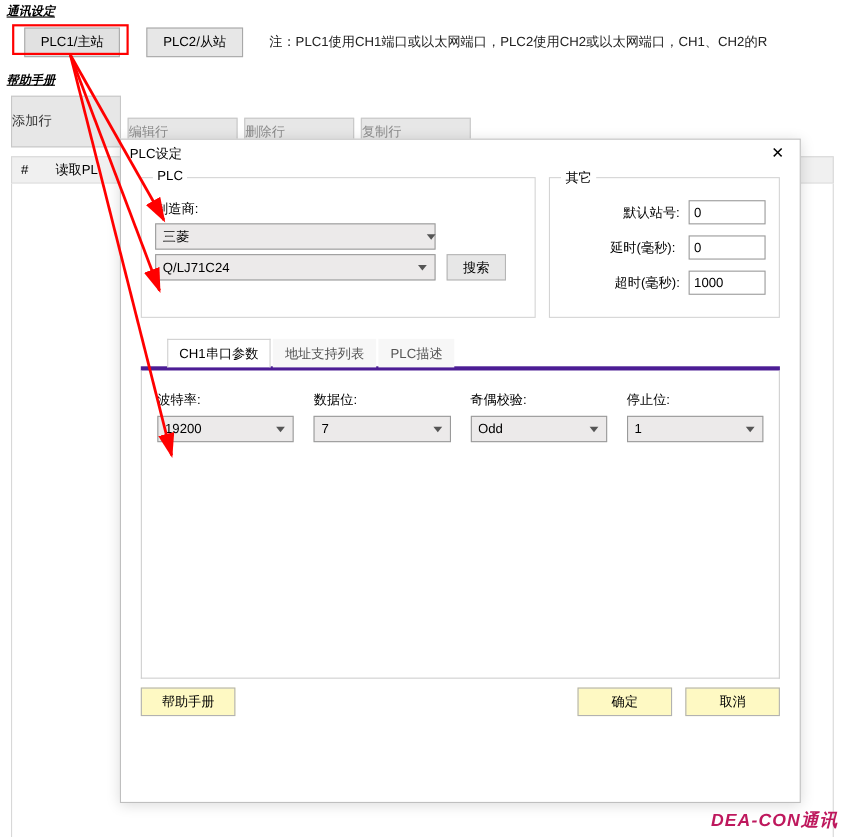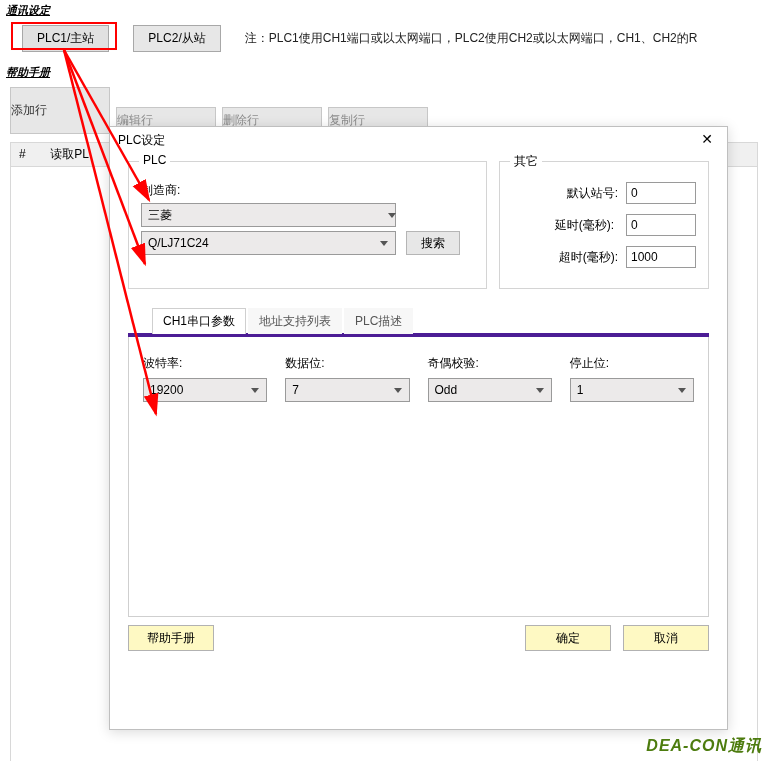--- a/index.html
+++ b/index.html
@@ -54,21 +54,21 @@
 .tabs2-panel { border: 1px solid #cfcfcf; border-top: none; padding: 18px 14px; height: 280px; background: #fff; }
 
 .serial-grid { display: flex; gap: 18px; }
 .serial-col { flex: 1; }
 .serial-col label { display: block; margin-bottom: 6px; }
 
 .dialog-footer { display: flex; justify-content: space-between; padding: 0 18px 16px 18px; }
 .footer-right { display: flex; gap: 12px; }
 .footer-btn { border: 1px solid #b2b2b2; background: #fef9c3; width: 86px; height: 26px; cursor: pointer; }
 
-.watermark { position: absolute; right: 6px; bottom: 4px; color: #4d7c0f; font-size: 16px; font-weight: bold; font-style: italic; letter-spacing: 1px; }
+.watermark { position: absolute; right: 6px; bottom: 4px; color: #be185d; font-size: 16px; font-weight: bold; font-style: italic; letter-spacing: 1px; }
 
 svg.arrow-layer { position: absolute; left: 0; top: 0; pointer-events: none; }
 </style>
 </head>
 <body>
 
 <div class="section-title">通讯设定</div>
 <div class="tab-strip">
   <button class="tab-btn active">PLC1/主站</button>
   <button class="tab-btn">PLC2/从站</button>

